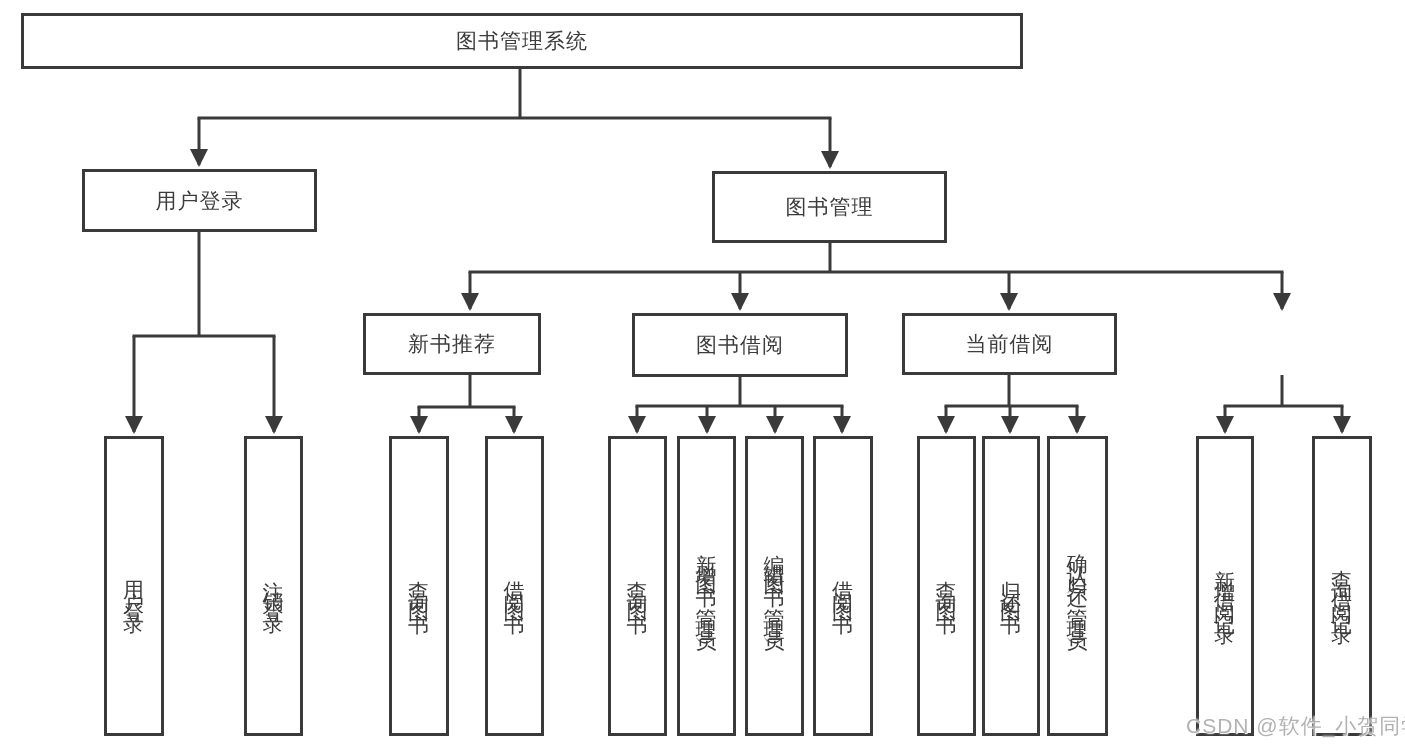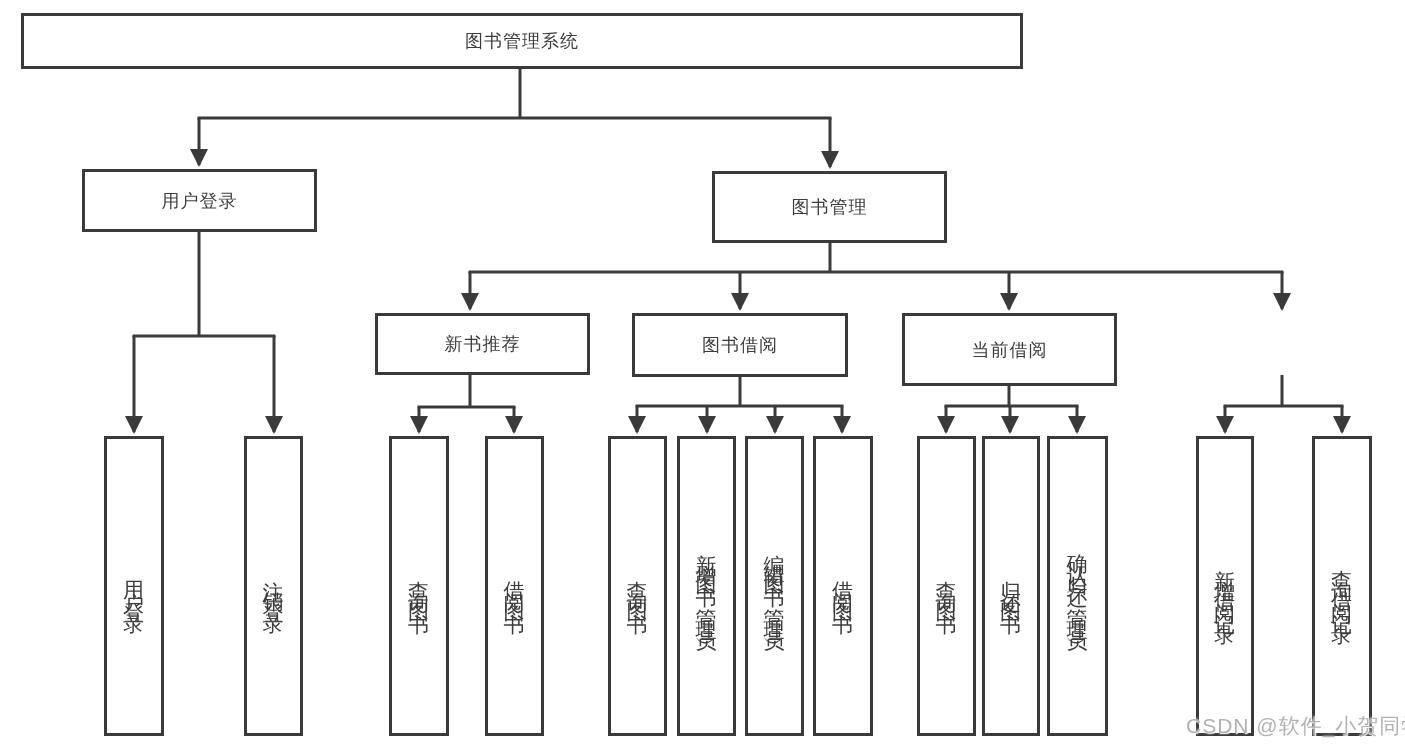--- a/index.html
+++ b/index.html
@@ -20,21 +20,21 @@
   .box {
     position: absolute;
     border: 3px solid #3a3a3a;
     background: #ffffff;
     display: flex;
     align-items: center;
     justify-content: center;
     color: #3c3c3c;
   }
   .hbox span {
-    font-size: 18px;
+    font-size: 21px;
     letter-spacing: 1px;
     white-space: nowrap;
   }
   .vbox span {
     writing-mode: vertical-rl;
     text-orientation: mixed;
     font-size: 21px;
     letter-spacing: 11px;
     line-height: 1;
     white-space: nowrap;
@@ -109,27 +109,27 @@
     <span>图书管理系统</span>
   </div>
 
   <div class="box hbox" style="left:82px; top:169px; width:235px; height:63px;">
     <span>用户登录</span>
   </div>
   <div class="box hbox" style="left:712px; top:171px; width:235px; height:72px;">
     <span>图书管理</span>
   </div>
 
-  <div class="box hbox" style="left:363px; top:313px; width:215px; height:62px;margin-left:12px;">
+  <div class="box hbox" style="left:363px; top:313px; width:178px; height:62px;">
     <span>新书推荐</span>
   </div>
   <div class="box hbox" style="left:632px; top:313px; width:216px; height:64px;">
     <span>图书借阅</span>
   </div>
-  <div class="box hbox" style="left:902px; top:313px; width:215px; height:73px;text-align:right;">
+  <div class="box hbox" style="left:902px; top:313px; width:215px; height:62px;text-align:right;">
     <span>当前借阅</span>
   </div>
 
   <div class="box vbox" style="left:104px; top:436px; width:60px; height:300px;">
     <span>用户登录</span>
   </div>
   <div class="box vbox" style="left:244px; top:436px; width:59px; height:300px;">
     <span>注销登录</span>
   </div>
 

